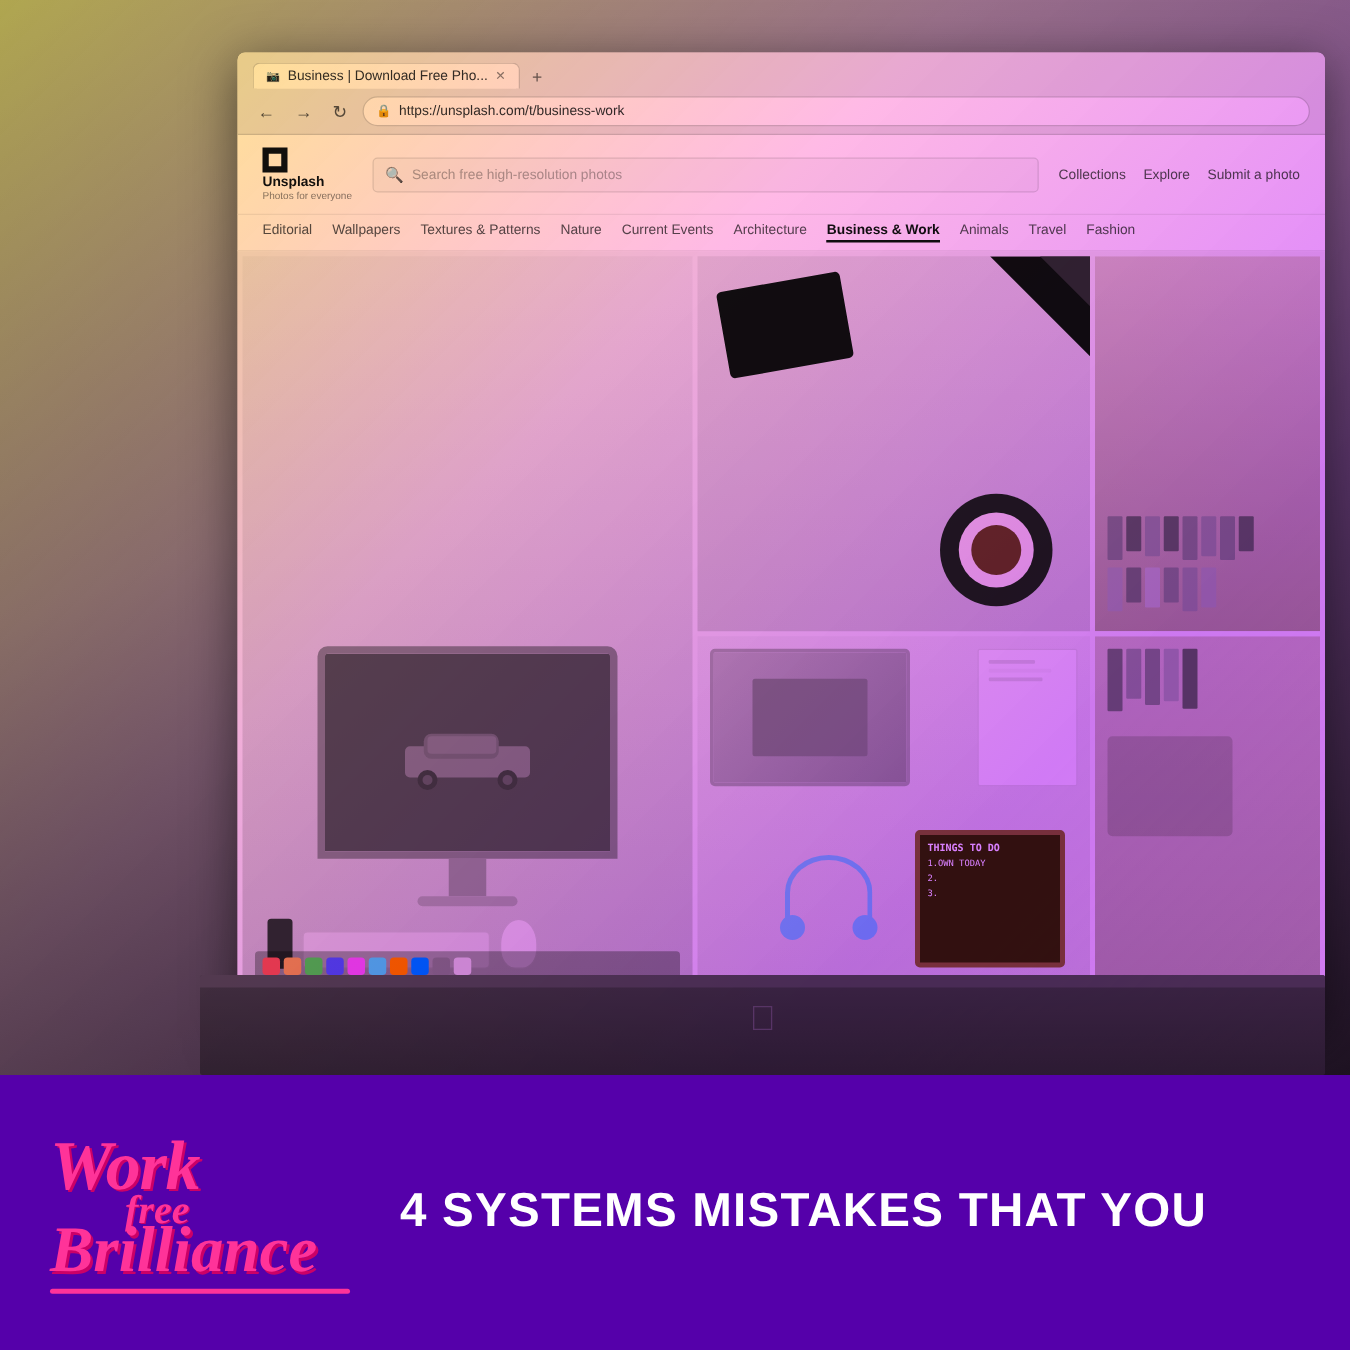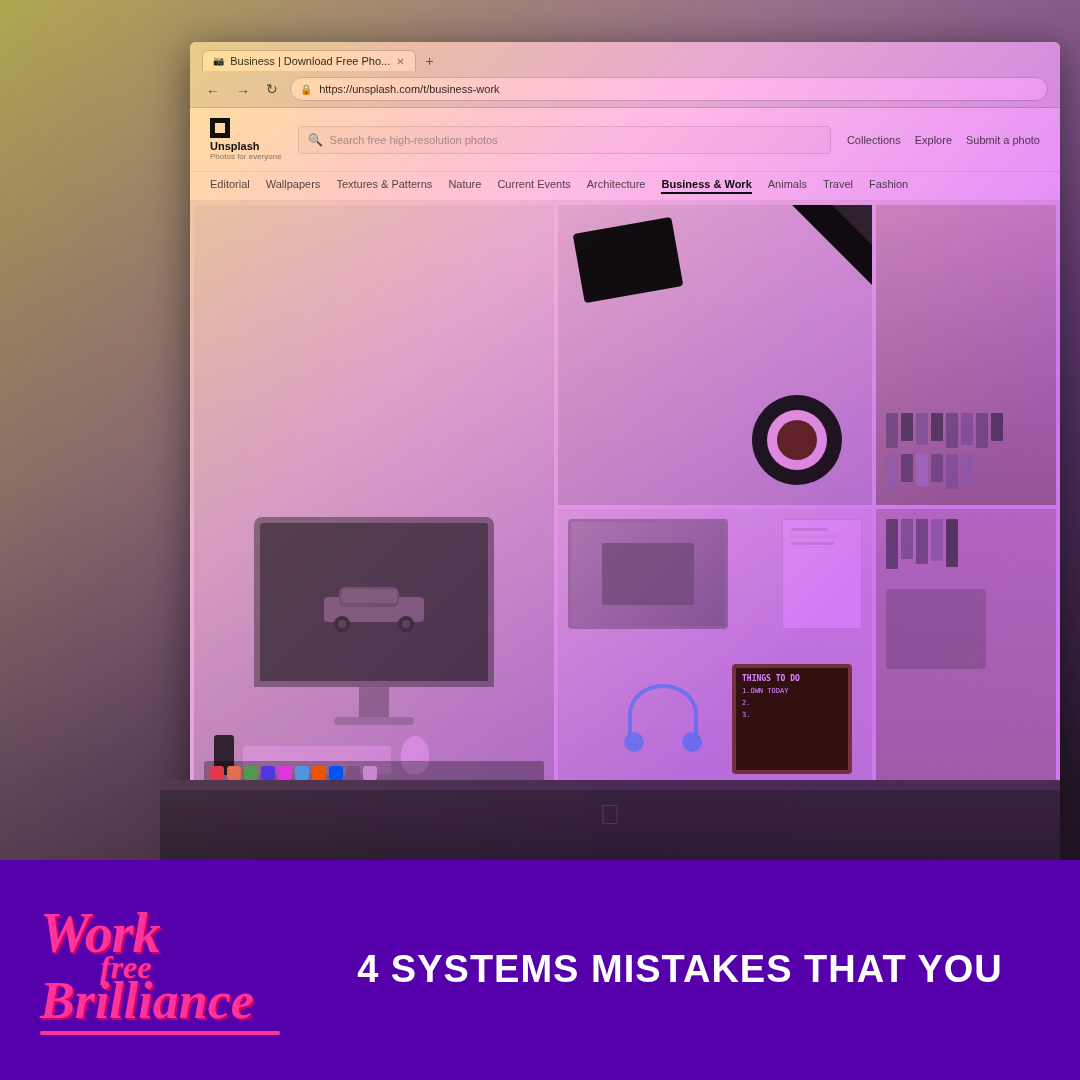--- a/index.html
+++ b/index.html
@@ -537,21 +537,20 @@
       height: 4px;
       background: #ff3399;
       border-radius: 2px;
       margin-top: 4px;
     }
 
     #tagline-section {
       flex: 1;
       display: flex;
       align-items: center;
-      justify-content: center;
     }
 
     #tagline-text {
       font-family: Arial, Helvetica, sans-serif;
       font-size: 38px;
       font-weight: 900;
       color: #fff;
       text-align: center;
       line-height: 1.2;
       letter-spacing: 1px;

